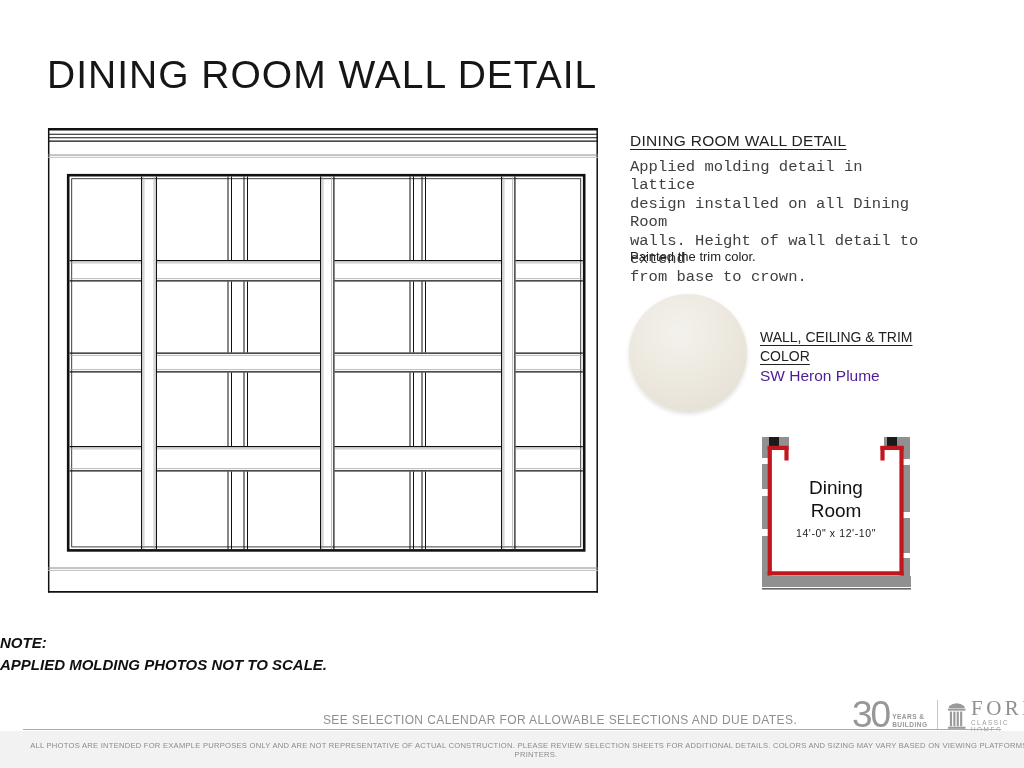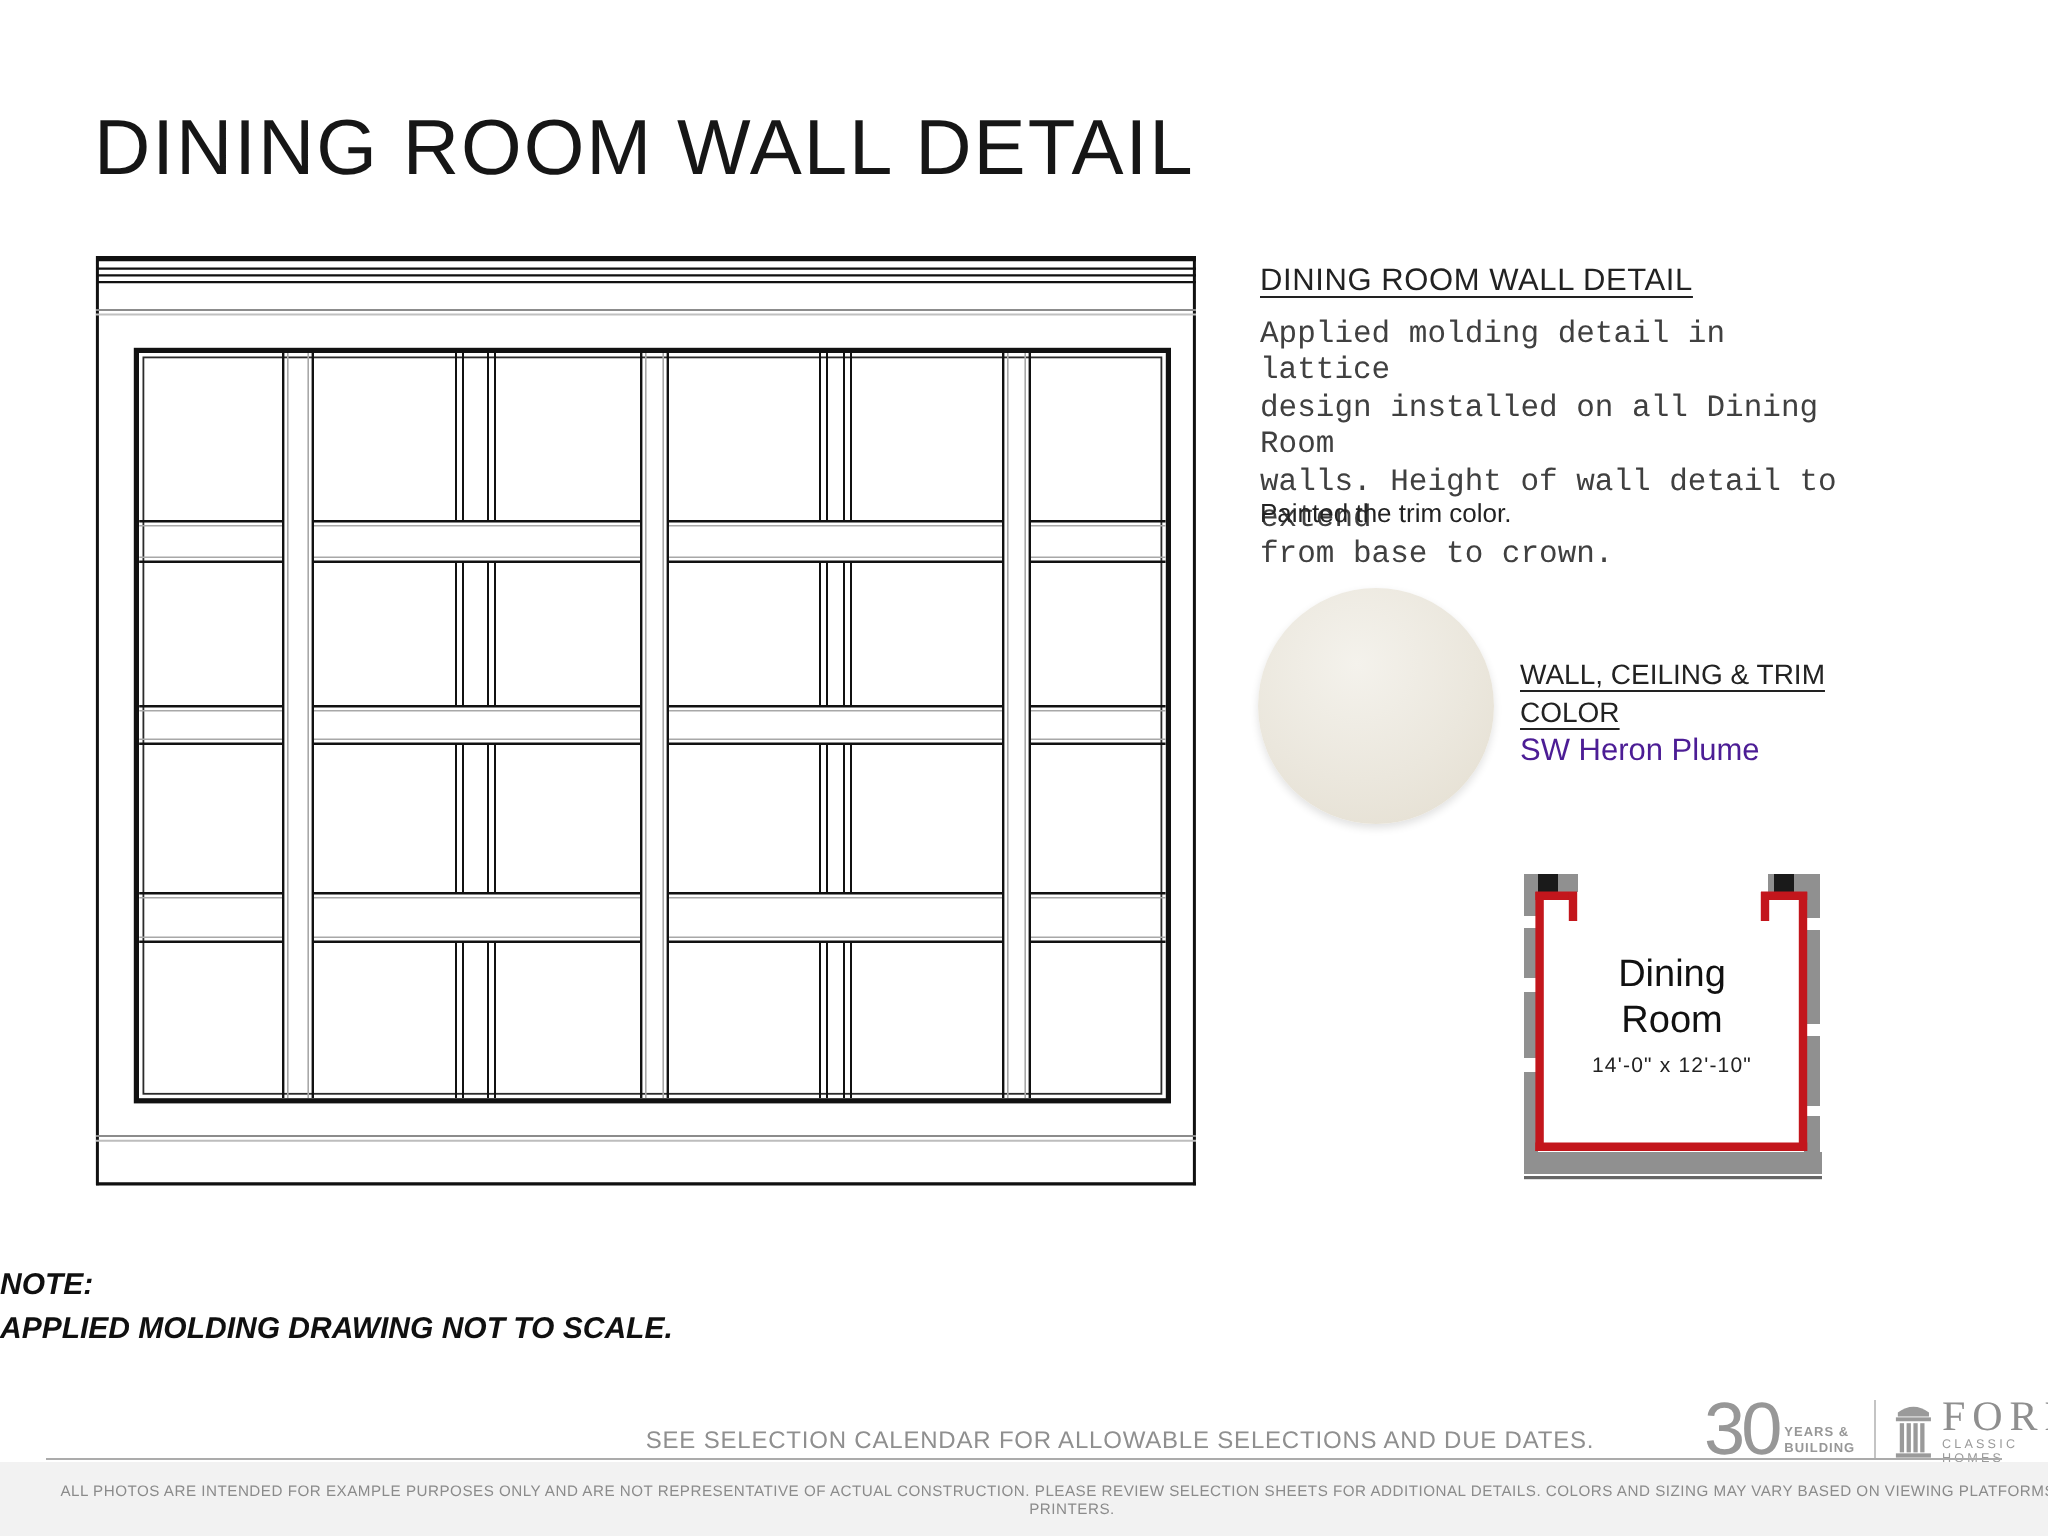--- a/index.html
+++ b/index.html
@@ -202,21 +202,21 @@
   </g>
 </svg>
 <div class="abs plan-text">
   <span class="plan-room">Dining</span>
   <span class="plan-room">Room</span>
   <span class="plan-dims">14'-0" x 12'-10"</span>
 </div>
 
 <div class="abs note-block">
   <div>NOTE:</div>
-  <div>APPLIED MOLDING DRAWING NOT TO SCALE.</div>
+  <div>APPLIED MOLDING PHOTOS NOT TO SCALE.</div>
 </div>
 
 <div class="abs selection-note">SEE SELECTION CALENDAR FOR ALLOWABLE SELECTIONS AND DUE DATES.</div>
 
 <div class="abs logo">
   <span class="logo-30">30</span>
   <span class="logo-years">YEARS &amp;
 BUILDING</span>
   <span class="logo-divider"></span>
   <svg width="22" height="30" viewBox="0 0 22 30">

